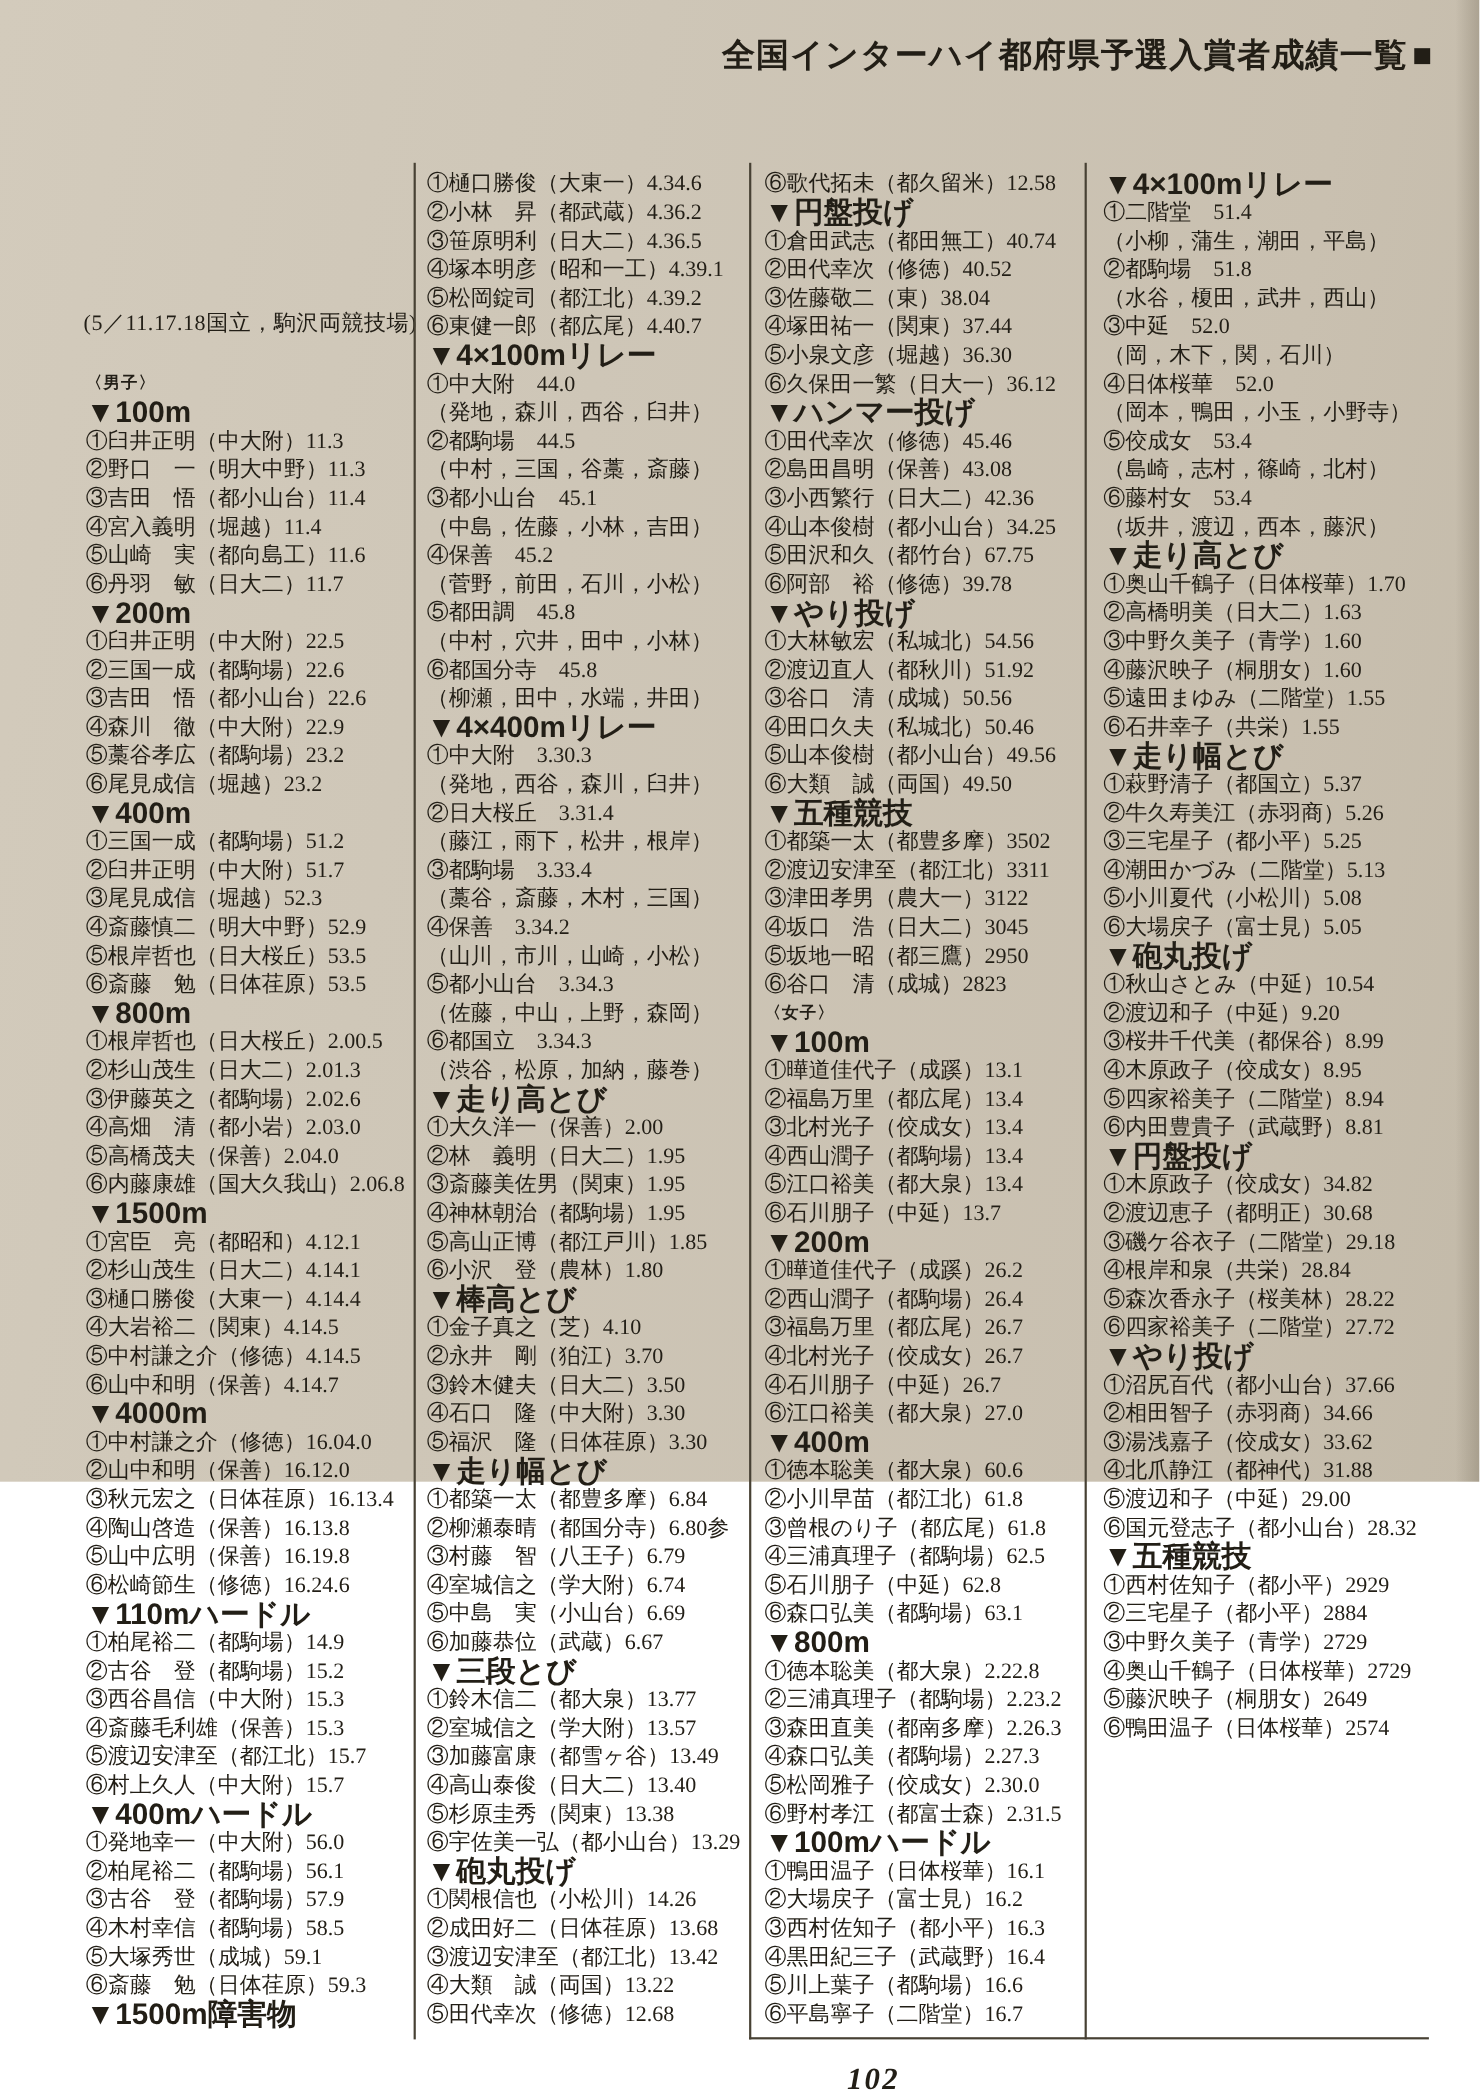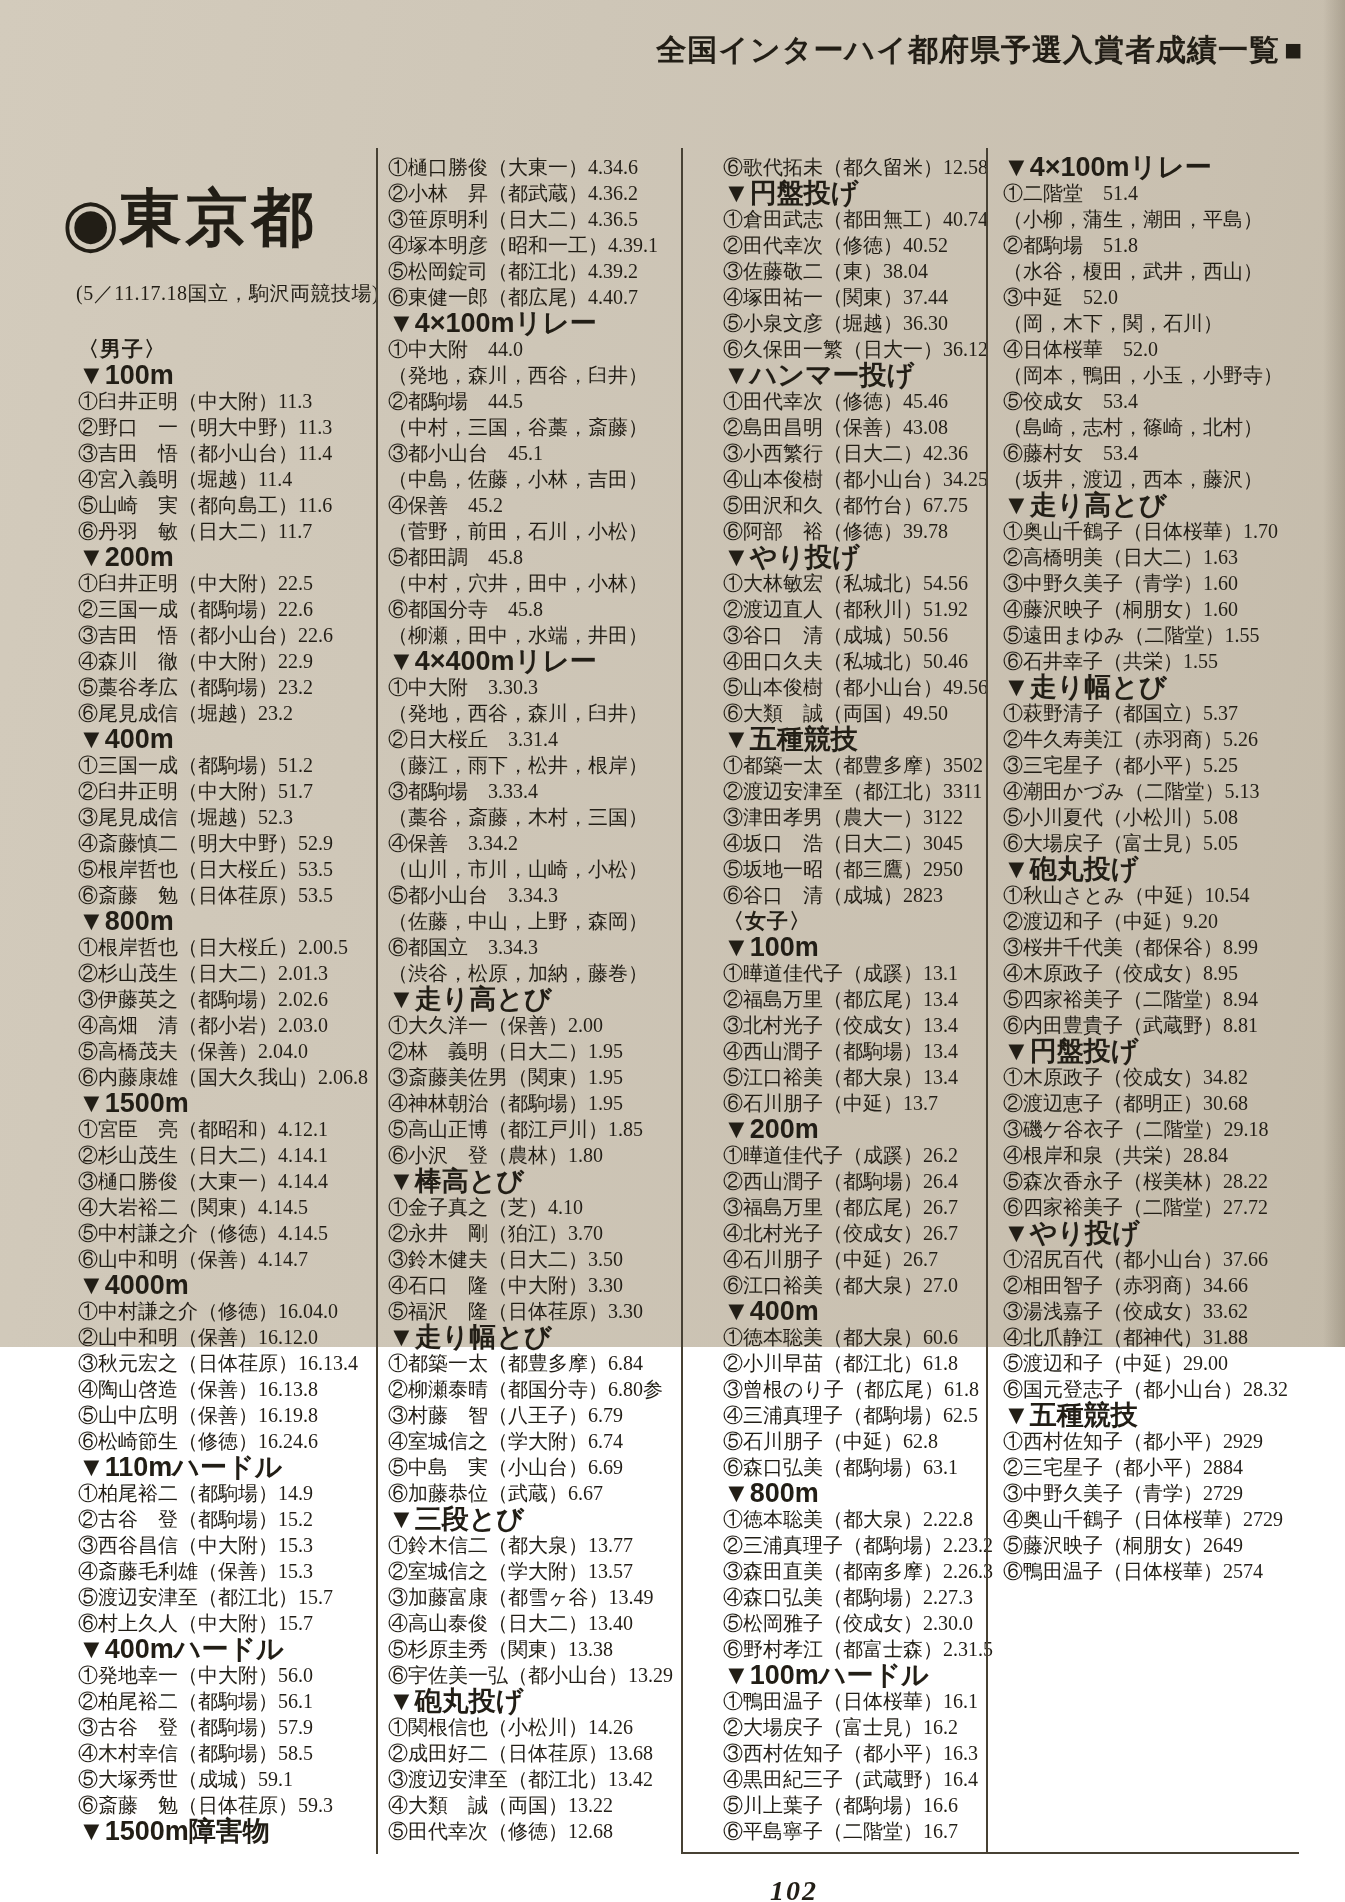--- a/index.html
+++ b/index.html
@@ -35,21 +35,21 @@
   }
   .col{position:absolute;}
   .line{
     height:26px;line-height:26px;font-size:20px;white-space:nowrap;
   }
   .line.event{
     font-family:"Liberation Sans","DejaVu Sans",sans-serif;
     font-weight:bold;font-size:27px;
   }
   .line.section{
-    font-weight:bold;font-size:21px;letter-spacing:1px;
+    font-weight:bold;font-size:15px;letter-spacing:1px;
   }
   .vrule{
     position:absolute;top:148px;width:2px;height:1706px;background:#474134;
   }
   .hrule{
     position:absolute;left:681px;top:1852px;width:618px;height:2px;background:#474134;
   }
   .page-number{
     position:absolute;left:770px;top:1864px;
     font-style:italic;font-weight:bold;font-size:28px;letter-spacing:2px;margin-top:11px;
@@ -58,23 +58,20 @@
 </head>
 <body>
 
 <div class="page">
   <div class="edge-shade"></div>
 
   <div class="header">
     <span>全国インターハイ都府県予選入賞者成績一覧</span><span class="header-square">■</span>
   </div>
 
-  <div class="title-block">
-    <span class="title-mark">◉</span><span class="title-text">東京都</span>
-  </div>
 
   <div class="subtitle">(5／11.17.18国立，駒沢両競技場)</div>
 
   <div class="col" id="col-0" style="left:78px;top:336px;width:302px">
       <div class="line section">〈男子〉</div>
       <div class="line event">▼100m</div>
       <div class="line entry">①臼井正明（中大附）11.3</div>
       <div class="line entry">②野口　一（明大中野）11.3</div>
       <div class="line entry">③吉田　悟（都小山台）11.4</div>
       <div class="line entry">④宮入義明（堀越）11.4</div>
@@ -191,21 +188,21 @@
       <div class="line entry">④高山泰俊（日大二）13.40</div>
       <div class="line entry">⑤杉原圭秀（関東）13.38</div>
       <div class="line entry">⑥宇佐美一弘（都小山台）13.29</div>
       <div class="line event">▼砲丸投げ</div>
       <div class="line entry">①関根信也（小松川）14.26</div>
       <div class="line entry">②成田好二（日体荏原）13.68</div>
       <div class="line entry">③渡辺安津至（都江北）13.42</div>
       <div class="line entry">④大類　誠（両国）13.22</div>
       <div class="line entry">⑤田代幸次（修徳）12.68</div>
     </div>
-  <div class="col" id="col-2" style="left:723px;top:154px;width:290px">
+  <div class="col" id="col-2" style="left:695px;top:154px;width:290px">
       <div class="line entry">⑥歌代拓未（都久留米）12.58</div>
       <div class="line event">▼円盤投げ</div>
       <div class="line entry">①倉田武志（都田無工）40.74</div>
       <div class="line entry">②田代幸次（修徳）40.52</div>
       <div class="line entry">③佐藤敬二（東）38.04</div>
       <div class="line entry">④塚田祐一（関東）37.44</div>
       <div class="line entry">⑤小泉文彦（堀越）36.30</div>
       <div class="line entry">⑥久保田一繁（日大一）36.12</div>
       <div class="line event">▼ハンマー投げ</div>
       <div class="line entry">①田代幸次（修徳）45.46</div>

